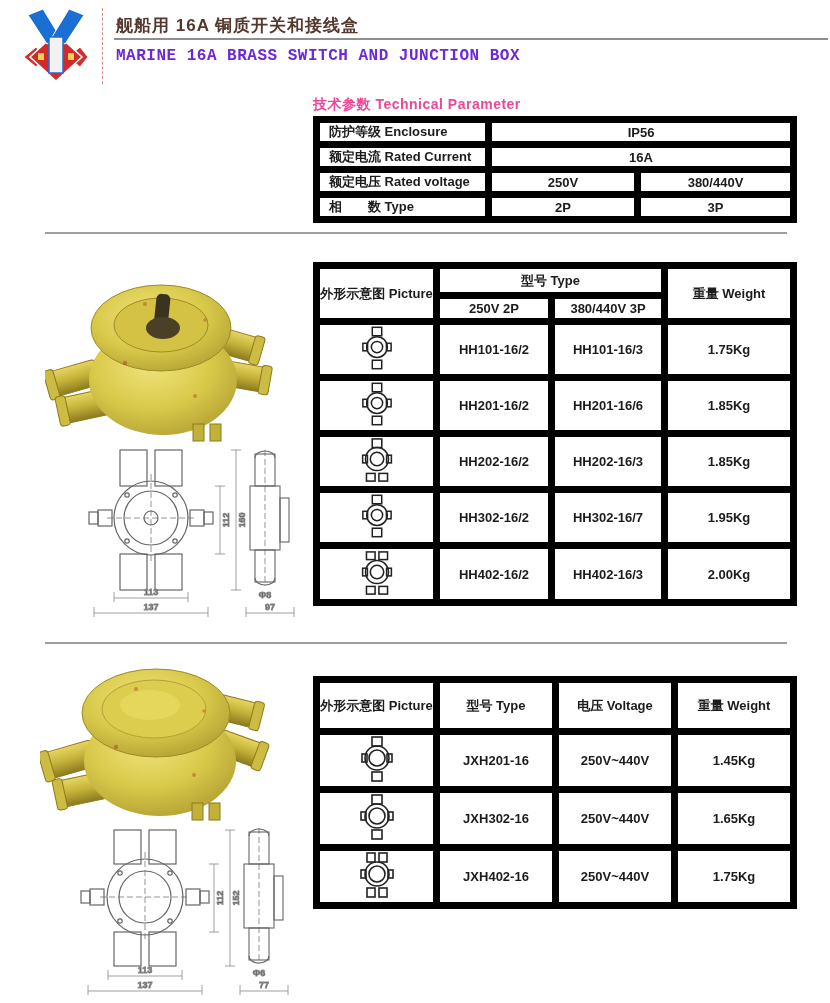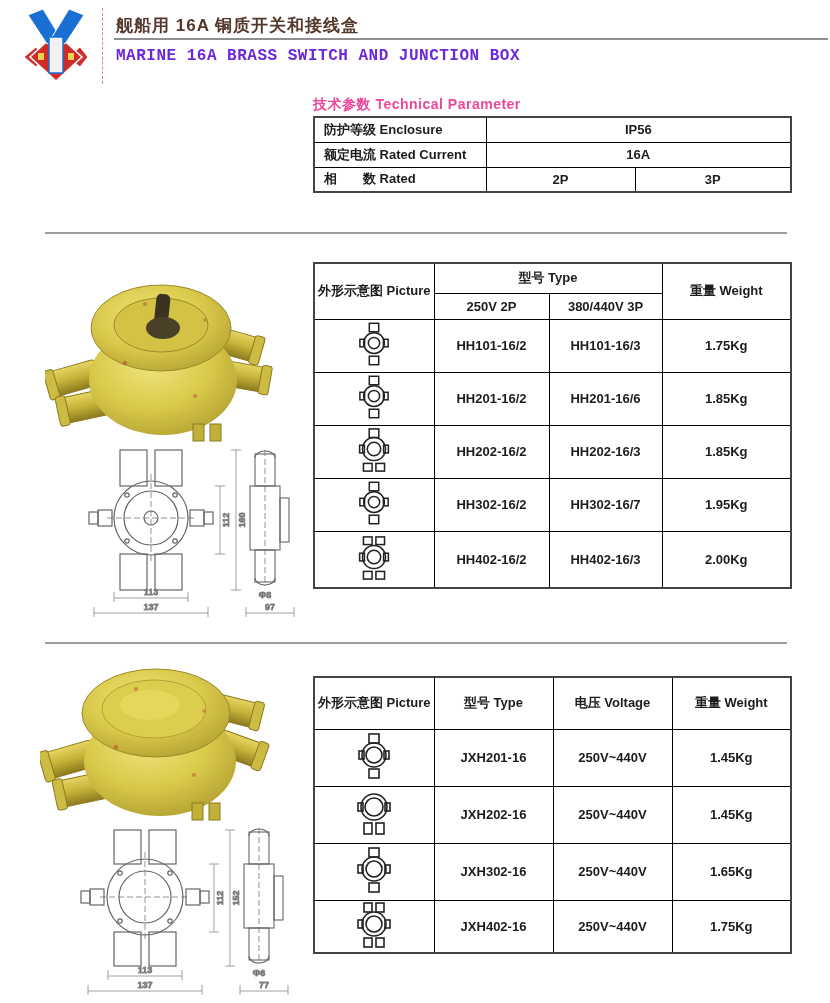--- a/index.html
+++ b/index.html
@@ -13,21 +13,21 @@
   .title-en { font-size:16px; font-weight:bold; color:#6d28d9; letter-spacing:.5px;
               font-family:"Liberation Mono", monospace; }
   .header-rule { border-top:2px solid #8f8f8f; }
   .logo-sep { border-left:1px dashed #d08a8a; }
 
   
   .tech-title { font-size:14px; font-weight:bold; color:#ec4899; letter-spacing:.5px; }
 
   
   table.spec { border-collapse:collapse; table-layout:fixed; background:#fff; border:2px solid #444; }
-  table.spec td { border:1px solid #000000; font-weight:bold; font-size:13px; color:#1c1c1c;
+  table.spec td { border:7px solid #000000; font-weight:bold; font-size:13px; color:#1c1c1c;
                   text-align:center; vertical-align:middle; overflow:hidden; }
   table.spec td.lbl { text-align:left; padding-left:9px; }
 
   
   .divider { height:2px; background:#9e9e9e; }
 
   svg text { font-family:"Liberation Sans", sans-serif; }
 </style>
 </head>
 <body>
@@ -61,21 +61,26 @@
     <tbody>
         <tr style="height:25px">
       <td class="lbl">防护等级 Enclosure</td>
       <td colspan="2">IP56</td>
     </tr>
     <tr style="height:25px">
       <td class="lbl">额定电流 Rated Current</td>
       <td colspan="2">16A</td>
     </tr>
     <tr style="height:25px">
-      <td class="lbl">相　　数 Rated</td>
+      <td class="lbl">额定电压 Rated voltage</td>
+      <td>250V</td>
+      <td>380/440V</td>
+    </tr>
+    <tr style="height:25px">
+      <td class="lbl">相　　数 Type</td>
       <td>2P</td>
       <td>3P</td>
     </tr>
   </tbody>
     </table>
 
   <div class="abs divider" style="left:45px;top:232px;width:742px"></div>
 
   <div class="abs" style="left:45px;top:268px">
     <svg width="230" height="178" viewBox="0 0 230 178">
@@ -410,35 +415,20 @@
                 <rect x="12" y="37" width="10" height="9"></rect>
               </g>
             </svg></td>
       <td>JXH201-16</td>
       <td>250V~440V</td>
       <td>1.45Kg</td>
     </tr>
     <tr style="height:57px">
       <td><svg width="34" height="48" viewBox="0 0 34 48">
               <g stroke="#222" fill="none" stroke-width="1.6">
-                <circle cx="17" cy="18" r="13"></circle>
-                <circle cx="17" cy="18" r="9"></circle>
-                <rect x="1" y="14" width="5" height="8"></rect>
-                <rect x="28" y="14" width="5" height="8"></rect>
-                <rect x="7" y="34" width="8" height="11"></rect>
-                <rect x="19" y="34" width="8" height="11"></rect>
-              </g>
-            </svg></td>
-      <td>JXH202-16</td>
-      <td>250V~440V</td>
-      <td>1.45Kg</td>
-    </tr>
-    <tr style="height:57px">
-      <td><svg width="34" height="48" viewBox="0 0 34 48">
-              <g stroke="#222" fill="none" stroke-width="1.6">
                 <rect x="12" y="2" width="10" height="9"></rect>
                 <circle cx="17" cy="23" r="12"></circle>
                 <circle cx="17" cy="23" r="8"></circle>
                 <rect x="1" y="19" width="5" height="8"></rect>
                 <rect x="28" y="19" width="5" height="8"></rect>
                 <rect x="12" y="37" width="10" height="9"></rect>
               </g>
             </svg></td>
       <td>JXH302-16</td>
       <td>250V~440V</td>

